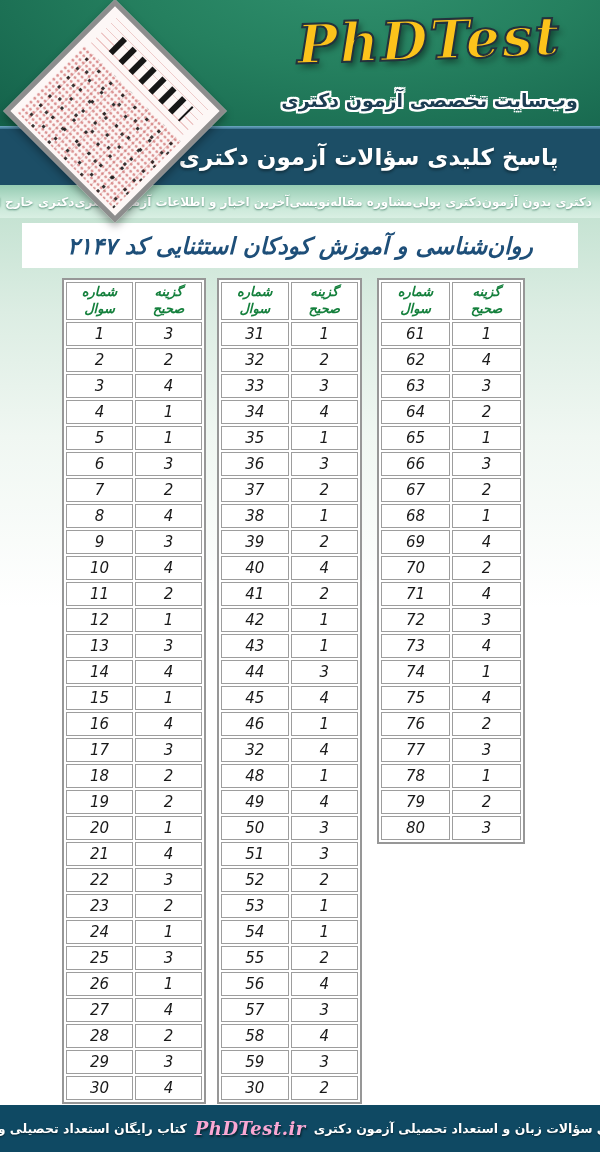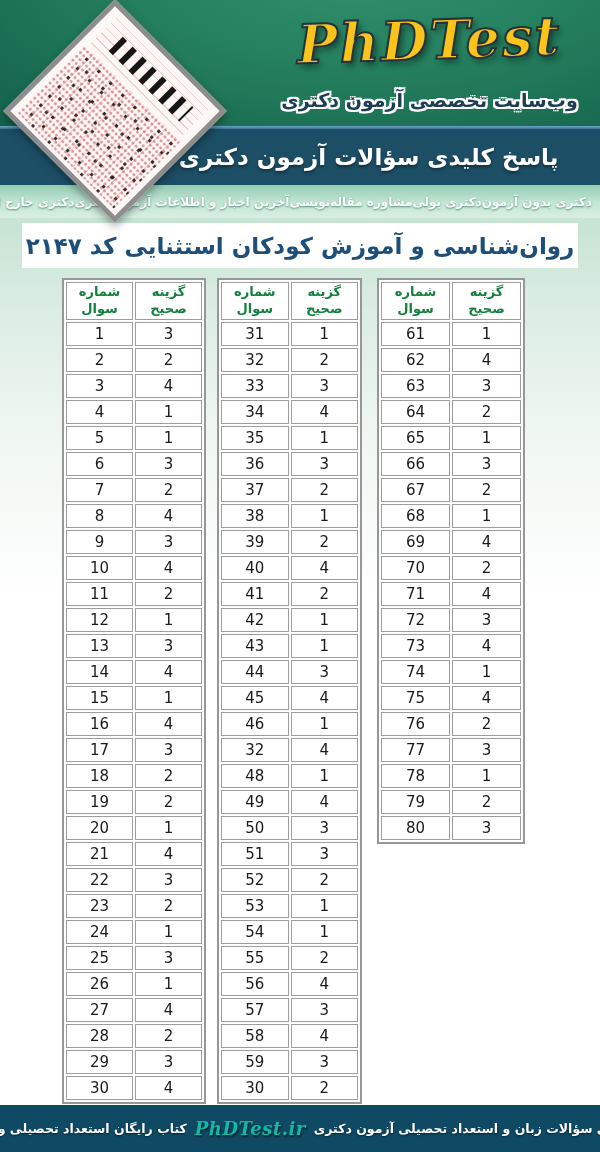--- a/index.html
+++ b/index.html
@@ -48,21 +48,21 @@
     background:
       repeating-linear-gradient(90deg, transparent 0 12px, rgba(190,95,95,.28) 12px 13px),
       radial-gradient(circle, rgba(25,25,25,.9) 1.4px, transparent 1.9px),
       radial-gradient(circle, rgba(25,25,25,.85) 1.4px, transparent 1.9px),
       radial-gradient(circle, rgba(214,130,130,.85) 1px, rgba(244,214,214,.7) 1.6px, transparent 2px);
     background-size:auto,17px 13px,23px 19px,4.6px 5.4px;
     background-position:0 0,3px 2px,9px 8px,0 0;}
 
   
   .main{position:relative;height:780px;
-    background:linear-gradient(180deg,#c6e3d3 0%,#dcede3 12%,#f0f7f2 28%,#ffffff 50%,#ffffff 100%);}
+    background:linear-gradient(180deg,#c6e3d3 0%,#dcede3 12%,#f0f7f2 28%,#ffffff 50%,#ffffff 100%);font-style:italic;}
   .title-card{position:absolute;left:22px;right:22px;top:5px;height:45px;background:#fff;
     display:flex;align-items:center;justify-content:center;}
   .page-title{margin:0;direction:rtl;font-size:23px;font-weight:bold;color:#1e4f79;}
 
   .tables{position:absolute;top:60px;left:0;right:0;bottom:0;}
   table.answers{position:absolute;top:0;border-collapse:separate;border-spacing:2px;
     background:#fff;border:2px solid #979797;table-layout:fixed;}
   .t1{left:62px;width:144px;}
   .t2{left:217px;width:145px;}
   .t3{left:377px;width:148px;}
@@ -70,21 +70,21 @@
     font-size:13px;font-weight:bold;color:#15803d;text-align:center;
     white-space:pre-line;line-height:1.3;direction:rtl;}
   table.answers td{background:#fff;border:1px solid #9d9d9d;height:22px;
     font-size:15px;color:#1a1a1a;text-align:center;padding:0;}
 
   
   .footer{position:absolute;left:0;right:0;bottom:0;height:47px;background:#0f4963;
     display:flex;direction:rtl;align-items:center;justify-content:center;gap:8px;}
   .footer-text{color:#fff;font-weight:bold;font-size:12.5px;white-space:nowrap;
     text-shadow:0 1px 2px rgba(0,0,0,.5);}
-  .footer-link{color:#14b8a6;font-family:"DejaVu Serif","Liberation Serif",serif;
+  .footer-link{color:#f9a8d4;font-family:"DejaVu Serif","Liberation Serif",serif;
     font-style:italic;font-weight:900;font-size:18px;text-decoration:none;
     text-shadow:1px 2px 2px rgba(0,0,0,.5);letter-spacing:.5px;}
 </style>
 </head>
 <body>
 
 <div class="page">
 
   <header class="hero">
     <div class="diamond">

